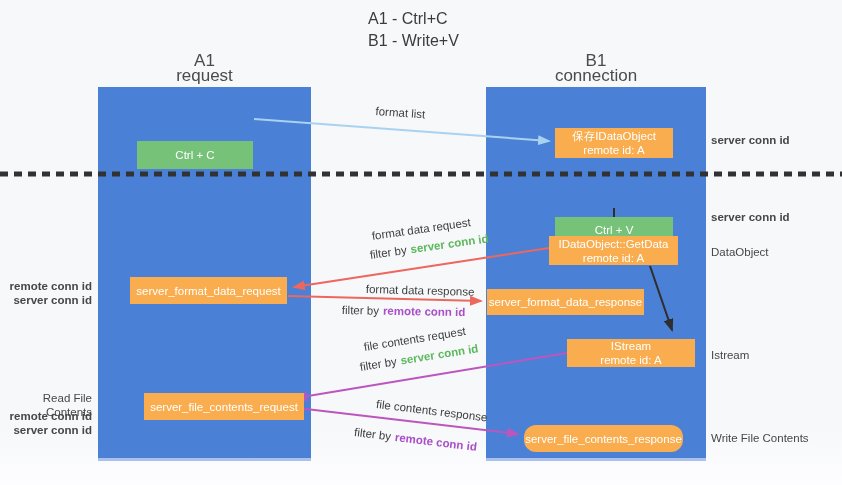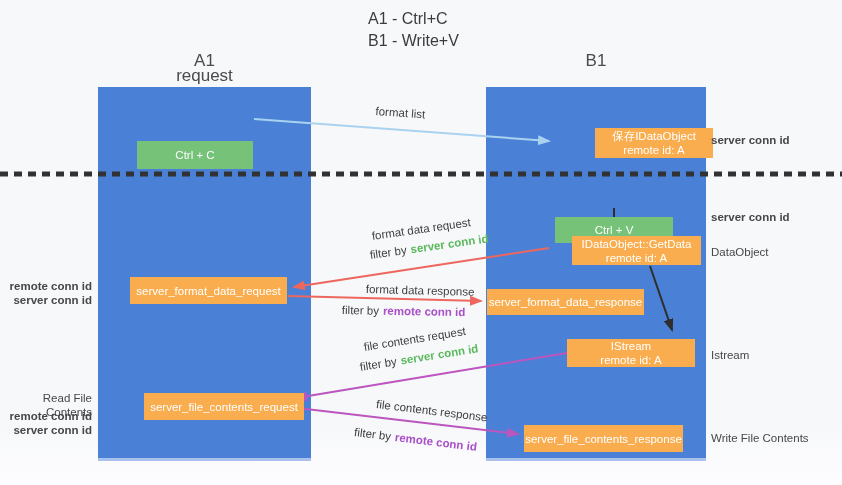--- a/index.html
+++ b/index.html
@@ -56,20 +56,21 @@
     <div>A1 - Ctrl+C</div>
     <div>B1 - Write+V</div>
   </div>
 
   <div id="col-header-left" class="col-header">
     <div>A1</div>
     <div>request</div>
   </div>
   <div id="col-header-right" class="col-header">
     <div>B1</div>
+    <div>connection</div>
   </div>
 
   <div id="lifeline-left" class="lifeline"></div>
   <div id="lifeline-right" class="lifeline"></div>
 
   <svg class="overlay" width="842" height="485" viewBox="0 0 842 485">
     <defs>
       <marker id="ah-blue" markerUnits="userSpaceOnUse" markerWidth="13" markerHeight="10" refX="11" refY="5" orient="auto">
         <path d="M0,0 L13,5 L0,10 z" fill="#a9d2f0"></path>
       </marker>
@@ -90,30 +91,30 @@
     <line x1="288" y1="296" x2="481" y2="301" stroke="#ed675e" stroke-width="2" marker-end="url(#ah-red)"></line>
     <line x1="650" y1="266" x2="672" y2="330" stroke="#2e2e2e" stroke-width="2" marker-end="url(#ah-black)"></line>
     <line x1="567" y1="353" x2="296" y2="398" stroke="#bd55be" stroke-width="2" marker-end="url(#ah-magenta)"></line>
     <line x1="289" y1="407" x2="518" y2="434" stroke="#bd55be" stroke-width="2" marker-end="url(#ah-magenta)"></line>
   </svg>
 
   <div class="node green" style="left:137px; top:105px; width:116px; height:28px;">
     <span>Ctrl + C</span>
   </div>
 
-  <div class="node orange" style="left:555px; top:128px; width:118px; height:30px;margin-left:40px;">
+  <div class="node orange" style="left:555px; top:128px; width:118px; height:30px;">
     <span>保存IDataObject</span>
     <span>remote id: A</span>
   </div>
 
   <div class="node green" style="left:555px; top:181px; width:118px; height:26px;">
     <span>Ctrl + V</span>
   </div>
 
-  <div class="node orange" style="left:549px; top:236px; width:129px; height:29px;margin-left:23px;">
+  <div class="node orange" style="left:549px; top:236px; width:129px; height:29px;">
     <span>IDataObject::GetData</span>
     <span>remote id: A</span>
   </div>
 
   <div class="node orange" style="left:130px; top:277px; width:157px; height:27px;">
     <span>server_format_data_request</span>
   </div>
 
   <div class="node orange" style="left:487px; top:289px; width:157px; height:26px;">
     <span>server_format_data_response</span>
@@ -121,21 +122,21 @@
 
   <div class="node orange" style="left:567px; top:339px; width:128px; height:28px;">
     <span>IStream</span>
     <span>remote id: A</span>
   </div>
 
   <div class="node orange" style="left:144px; top:393px; width:160px; height:27px;text-align:center;">
     <span>server_file_contents_request</span>
   </div>
 
-  <div class="node orange" style="left:524px; top:425px; width:159px; height:27px;">
+  <div class="node orange" style="left:524px; top:425px; width:159px; height:27px;border-radius:12px;">
     <span>server_file_contents_response</span>
   </div>
 
   <div class="mid-label" style="left:376px; top:105px; transform:rotate(4deg);">format list</div>
 
   <div class="mid-label" style="left:371px; top:230px; transform:rotate(-8deg);">format data request</div>
   <div class="mid-label" style="left:369px; top:249px; transform:rotate(-8deg);">
     <span class="flt">filter by</span><span class="green-txt">server conn id</span>
   </div>
 

